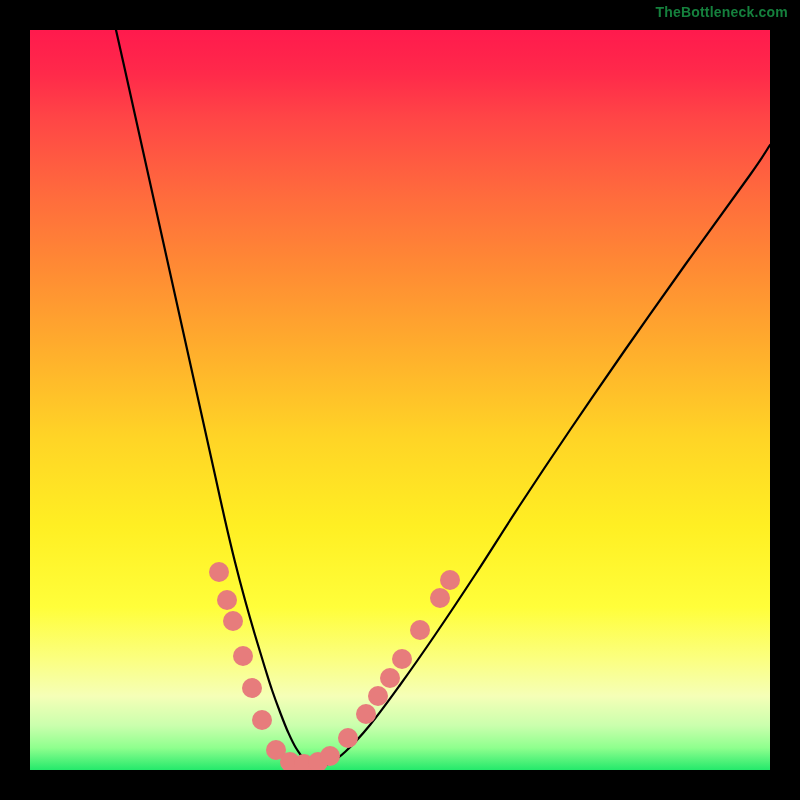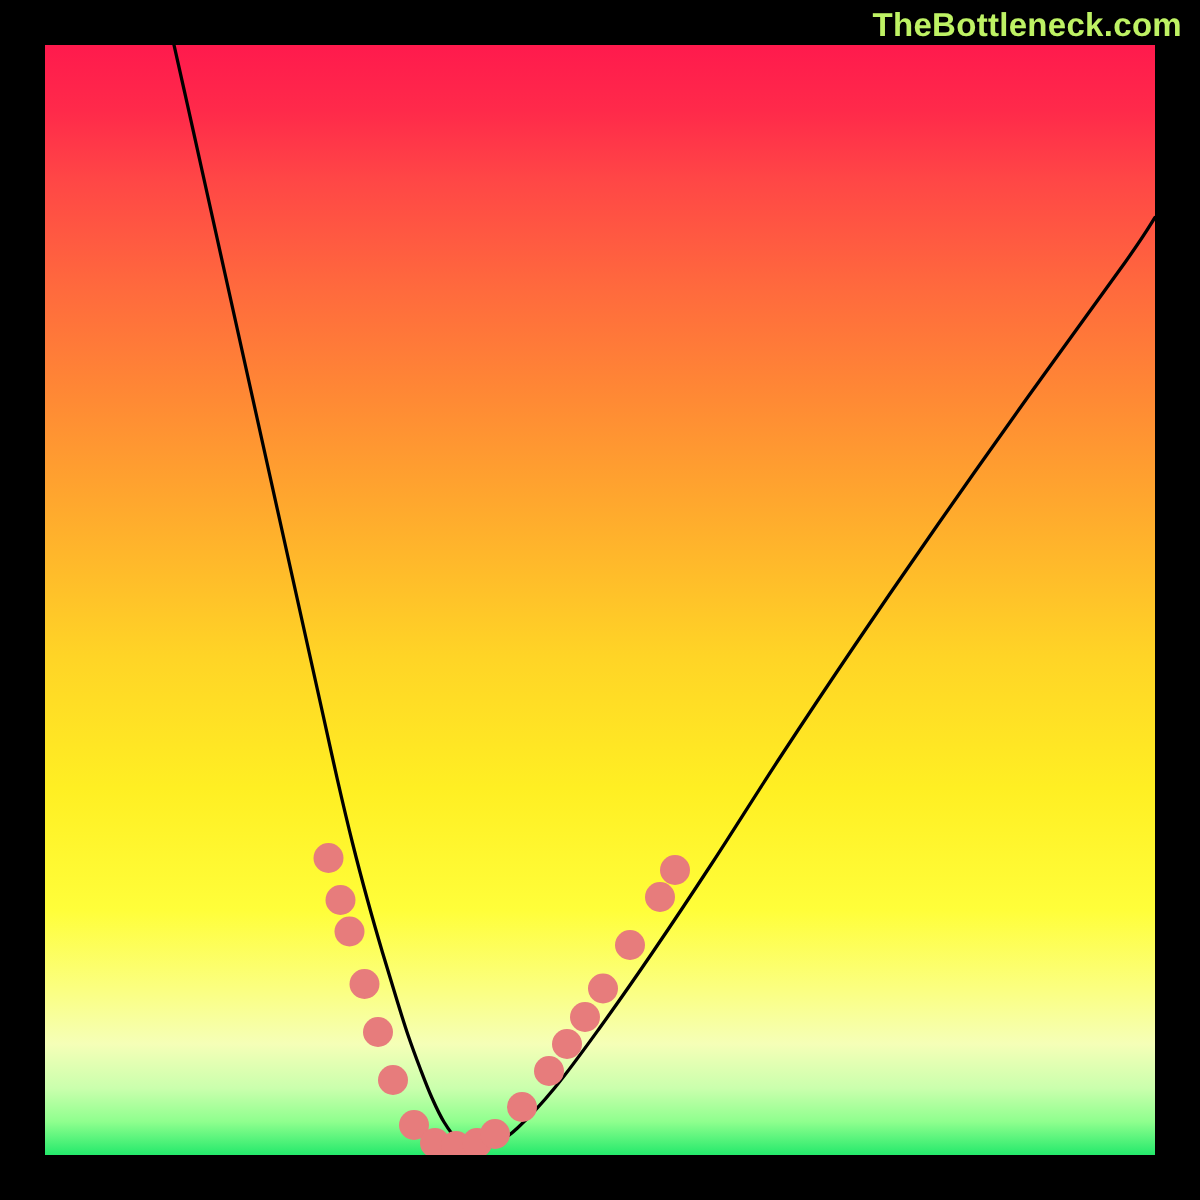--- a/index.html
+++ b/index.html
@@ -14,23 +14,23 @@
   .stage {
     position: relative;
     width: 800px;
     height: 800px;
     background: #000;
   }
   .watermark {
     position: absolute;
     top: 4px;
     right: 12px;
-    font-size: 22px;
+    font-size: 14px;
     font-weight: 600;
-    color: #bef264;
+    color: #15803d;
     letter-spacing: 0.2px;
     z-index: 10;
   }
   .plot-area {
     position: absolute;
     left: 30px;
     top: 30px;
     width: 740px;
     height: 740px;
     overflow: hidden;

